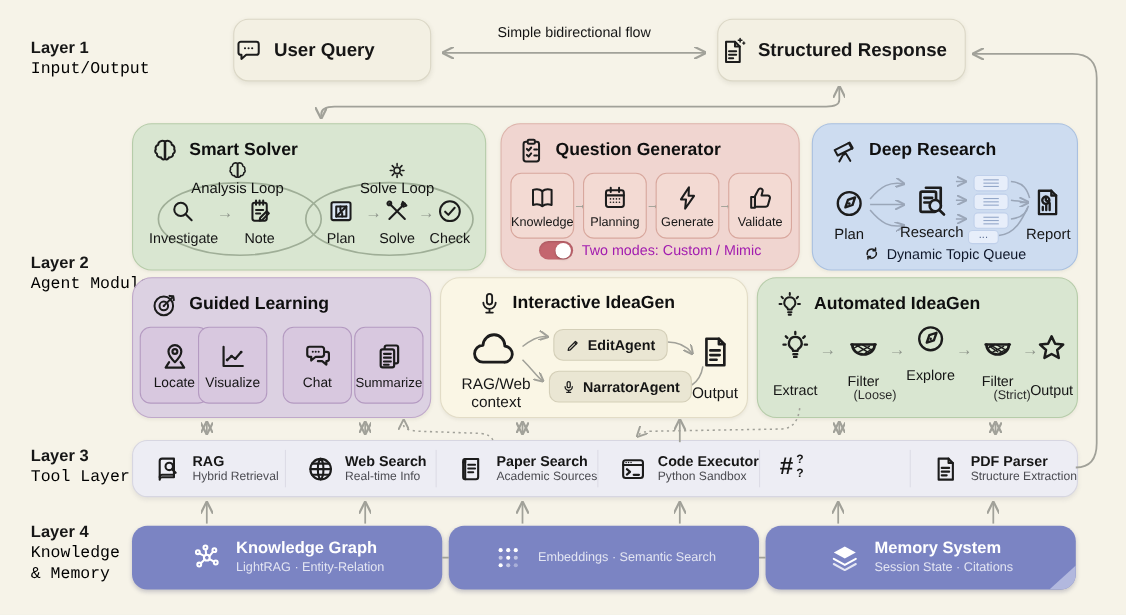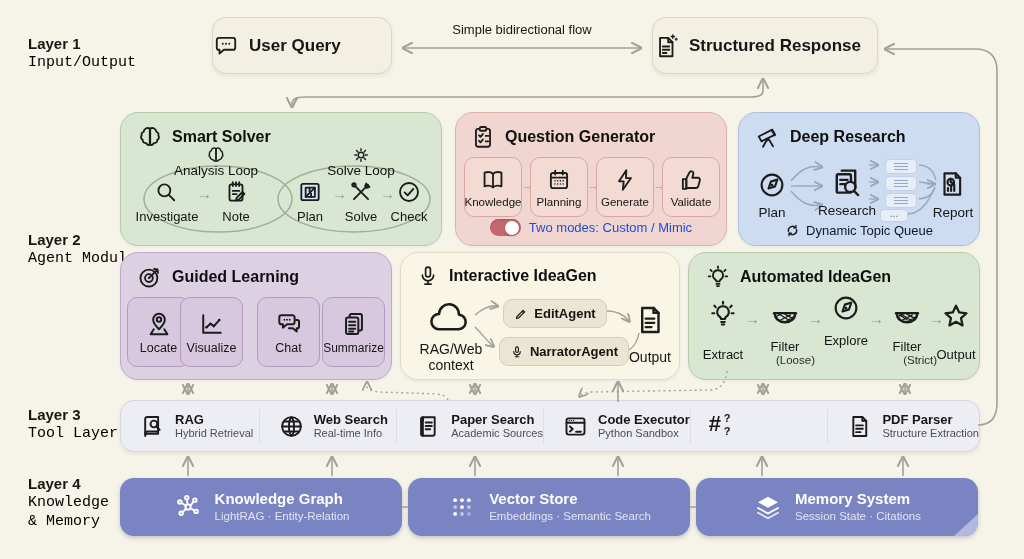--- a/index.html
+++ b/index.html
@@ -214,21 +214,21 @@
       <span class="ic"><svg width="26" height="26" viewBox="0 0 24 24">
             <path d="M4.5 11.2h3.2v9H4.5z"></path>
             <path d="M7.7 19.4h8.8a2.3 2.3 0 002.2-1.7l1.5-5.4a1.9 1.9 0 00-1.8-2.4h-5.2l.9-3.5a1.9 1.9 0 00-3.5-1.4l-2.9 5.6z"></path>
           </svg></span>
       <span class="step-lbl">Validate</span>
     </div>
     <div class="abs" style="left:0;top:106px;width:270px;display:flex;align-items:center;justify-content:center;gap:8px;">
       <span class="toggle">
           <span class="knob"></span>
         </span>
-      <span style="font-size:13px;color:#1d4ed8;">Two modes: Custom / Mimic</span>
+      <span style="font-size:13px;color:#a21caf;">Two modes: Custom / Mimic</span>
     </div>
   </div>
 
   <div class="module blue" style="left:738px;top:112px;width:240px;height:132px;">
     <svg class="innersvg" width="240" height="132" viewBox="0 0 240 132">
       <defs>
           <marker id="ah2" viewBox="0 0 10 10" refX="8" refY="5" markerWidth="6.5" markerHeight="6.5" orient="auto-start-reverse">
             <path d="M0 0L10 5 0 10" fill="none" stroke="#9aa6b8" stroke-width="2"></path>
           </marker>
         </defs>
@@ -348,21 +348,21 @@
             <path d="M0 0L10 5 0 10" fill="none" stroke="#a1a199" stroke-width="2"></path>
           </marker>
         </defs>
       <g fill="none" stroke="#a1a199" stroke-width="1.4">
         <path d="M74 62C84 54 90 52 96 53" marker-end="url(#ah3)"></path>
         <path d="M74 74C84 84 86 88 92 93" marker-end="url(#ah3)"></path>
         <path d="M206 58c12 0 18 5 22 10" marker-end="url(#ah3)"></path>
         <path d="M228 97c6-4 9-11 10-17"></path>
       </g>
     </svg>
-    <div class="mod-head" style="left:15px;">
+    <div class="mod-head" style="left:32px;">
       <span class="ic"><svg width="24" height="24" viewBox="0 0 24 24">
             <rect x="9.6" y="3.2" width="4.8" height="9.6" rx="2.4"></rect>
             <path d="M6.4 11.2a5.6 5.6 0 0011.2 0M12 17v3.2M9 20.2h6"></path>
           </svg></span>
       <span class="mod-title">Interactive IdeaGen</span>
     </div>
     <span class="ic abs" style="left:26px;top:44px;"><svg width="44" height="44" viewBox="0 0 24 24" style="stroke-width:1.4;">
           <path d="M6.6 17.6h10.2a4 4 0 00.6-8A5.4 5.4 0 006.6 9.2a4.2 4.2 0 000 8.4z"></path>
         </svg></span>
     <div class="flow-lbl" style="left:2px;top:88px;width:96px;font-size:14px;">RAG/Web</div>
@@ -528,21 +528,20 @@
             <circle cx="17.5" cy="6.5" r="1.5"></circle>
             <circle cx="6.5" cy="12" r="1.5" opacity=".55"></circle>
             <circle cx="12" cy="12" r="1.5"></circle>
             <circle cx="17.5" cy="12" r="1.5" opacity=".55"></circle>
             <circle cx="6.5" cy="17.5" r="1.5"></circle>
             <circle cx="12" cy="17.5" r="1.5" opacity=".55"></circle>
             <circle cx="17.5" cy="17.5" r="1.5" opacity=".35"></circle>
           </g>
         </svg></span>
     <div>
-        <div class="mem-title">Vector Store</div>
          <div class="mem-sub">Embeddings · Semantic Search</div>
       </div>
   </div>
   <div class="mem-box" style="left:696px;">
     <span class="ic w"><svg width="30" height="30" viewBox="0 0 24 24" style="stroke-width:1.5;">
           <path d="M12 3.8l8 4.4-8 4.4-8-4.4z" fill="#fff" stroke="none"></path>
           <path d="M4 12.8l8 4.4 8-4.4"></path>
           <path d="M4 16.6l8 4.4 8-4.4" opacity=".8"></path>
         </svg></span>
     <div>

